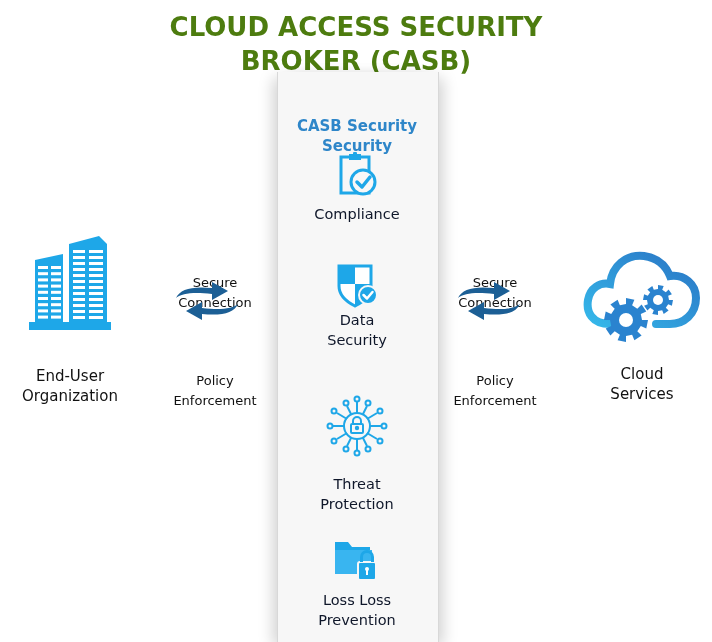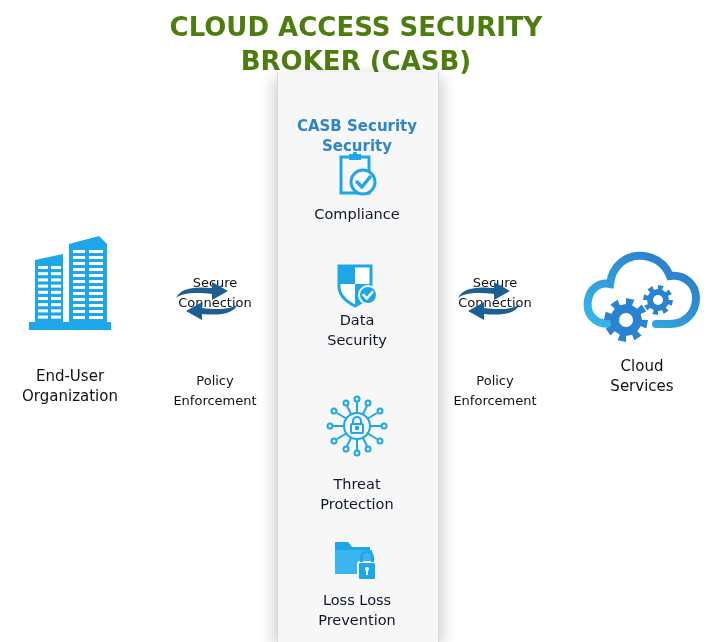--- a/index.html
+++ b/index.html
@@ -214,15 +214,15 @@
     <path d="M28 82 C10 82 4 70 6 58 C8 46 18 40 28 42 C30 24 44 12 62 14 C76 16 84 24 88 34 C102 32 114 42 114 56 C114 72 102 82 88 82 L74 82" fill="none" stroke="url(#cg)" stroke-width="8" stroke-linecap="round"></path>
     <g id="gear-big" fill="#2a83cf">
         <path d="M66.0 78.0 L64.3 86.4 L58.8 84.1 L55.3 89.3 L59.6 93.6 L52.4 98.3 L50.1 92.8 L44.0 94.0 L44.0 100.0 L35.6 98.3 L37.9 92.8 L32.7 89.3 L28.4 93.6 L23.7 86.4 L29.2 84.1 L28.0 78.0 L22.0 78.0 L23.7 69.6 L29.2 71.9 L32.7 66.7 L28.4 62.4 L35.6 57.7 L37.9 63.2 L44.0 62.0 L44.0 56.0 L52.4 57.7 L50.1 63.2 L55.3 66.7 L59.6 62.4 L64.3 69.6 L58.8 71.9 L60.0 78.0 Z"></path>
         <circle cx="44" cy="78" r="7" fill="#ffffff"></circle>
       </g>
     <g id="gear-small" fill="#2a83cf">
         <path d="M91.0 58.0 L89.9 63.7 L86.2 62.2 L83.8 65.8 L86.6 68.6 L81.7 71.9 L80.2 68.2 L76.0 69.0 L76.0 73.0 L70.3 71.9 L71.8 68.2 L68.2 65.8 L65.4 68.6 L62.1 63.7 L65.8 62.2 L65.0 58.0 L61.0 58.0 L62.1 52.3 L65.8 53.8 L68.2 50.2 L65.4 47.4 L70.3 44.1 L71.8 47.8 L76.0 47.0 L76.0 43.0 L81.7 44.1 L80.2 47.8 L83.8 50.2 L86.6 47.4 L89.9 52.3 L86.2 53.8 L87.0 58.0 Z"></path>
         <circle cx="76" cy="58" r="5" fill="#ffffff"></circle>
       </g>
   </svg>
-  <div class="endpoint-label" style="margin-top:4px">Cloud</div>
+  <div class="endpoint-label" style="margin-top:12px">Cloud</div>
   <div class="endpoint-label">Services</div>
 </div>
 
 </body></html>

